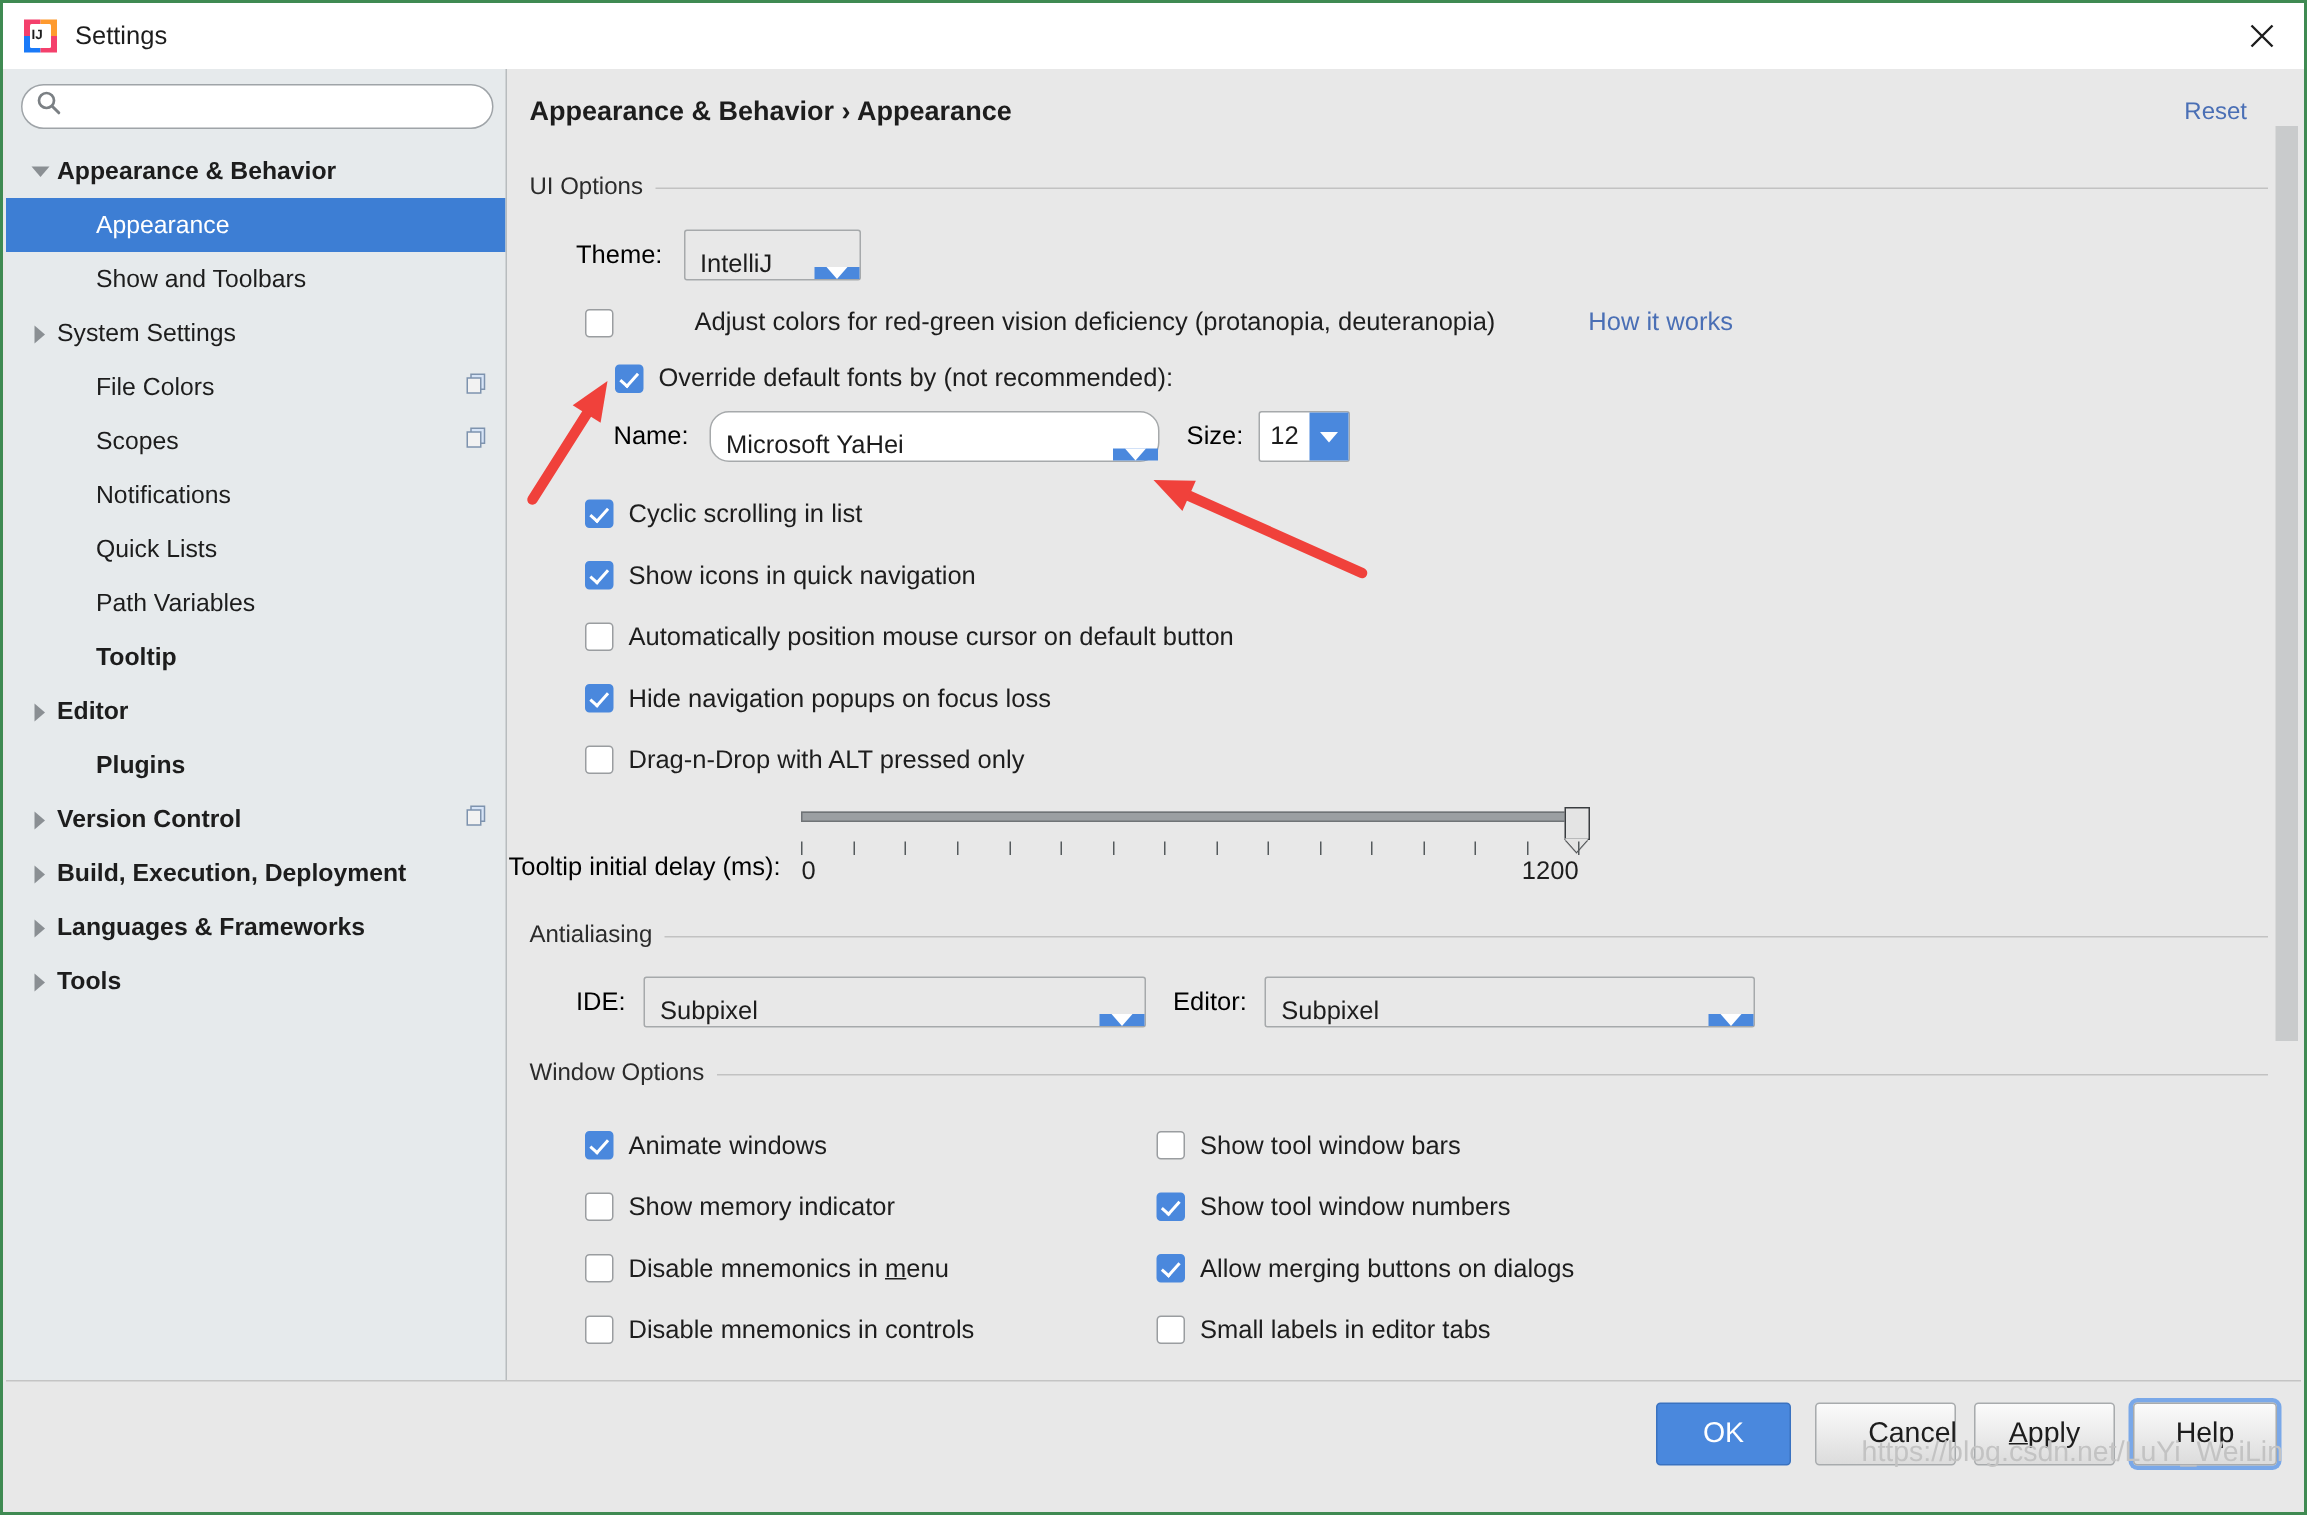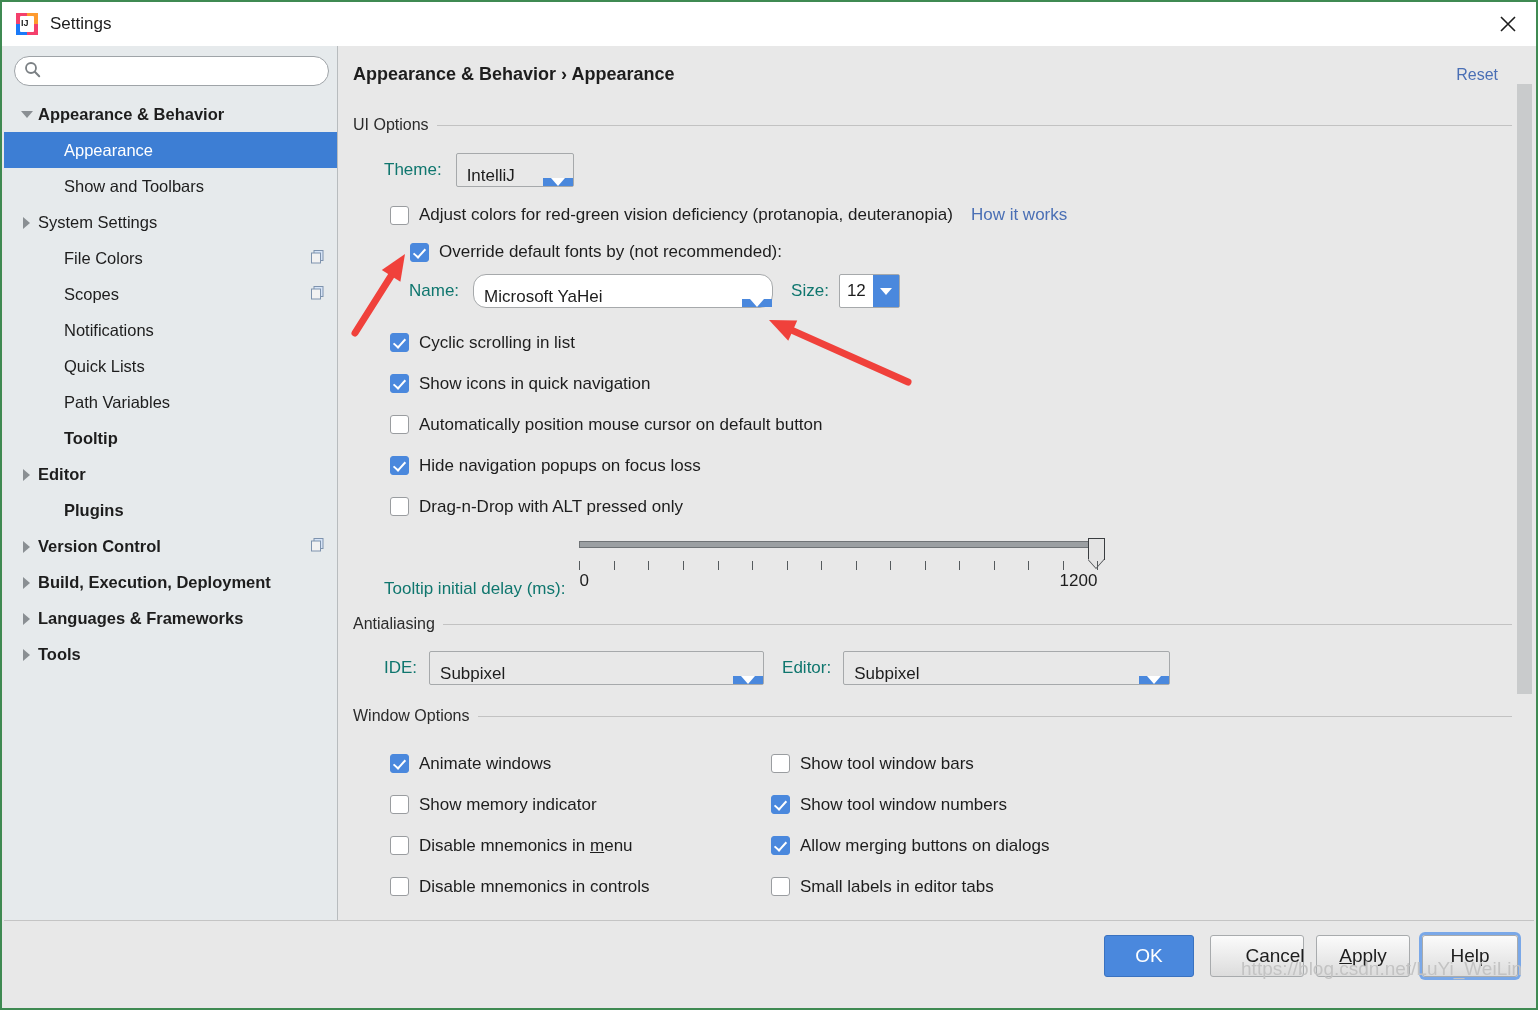--- a/index.html
+++ b/index.html
@@ -188,21 +188,21 @@
   }
   .spin .sarrow {
     width: 26px; background: #4a88dd; flex: none;
     display: flex; align-items: center; justify-content: center;
   }
   .spin .sarrow::after {
     content: ""; border-left: 6px solid transparent; border-right: 6px solid transparent;
     border-top: 7px solid #ffffff;
   }
 
-  .flabel { font-size: 17px; color: #0f766e; white-space: nowrap; }
+  .flabel { font-size: 17px; color: #000000; white-space: nowrap; }
 
   
   .slider-wrap { position: relative; }
   .slider-track {
     position: absolute; left: 0; top: 0; height: 7px; width: 100%;
     background: #9b9fa2; border: 1px solid #6f7376;
   }
   .slider-thumb {
     position: absolute; top: -3px; width: 17px; height: 22px;
     background: #e4e4e4; border: 1.5px solid #3a3d40; cursor: pointer;
@@ -375,21 +375,21 @@
       </div>
 
       <div class="row" style="margin-top:19px; margin-left:45px;">
         <span class="flabel">Theme:</span>
         <span class="combo" style="margin-left:14px; width:118px;">
           <span class="ctext" style="flex:1;">IntelliJ</span>
           <span class="carrow"></span>
         </span>
       </div>
 
-      <div class="row" style="margin-top:18px; margin-left:51px;">
+      <div class="row" style="margin-top:18px; margin-left:51px;gap:44px;">
         <span class="cb off"></span>
         <span class="cblabel">Adjust colors for red-green vision deficiency (protanopia, deuteranopia)</span>
         <span class="cblabel" style="color:#4a6fb5; margin-left:18px; cursor:pointer;">How it works</span>
       </div>
 
       <div class="row" style="margin-top:17px; margin-left:51px;padding-left:20px;">
         <span class="cb on"></span>
         <span class="cblabel">Override default fonts by (not recommended):</span>
       </div>
 
@@ -422,21 +422,21 @@
           <div class="row" style="height: 41px;">
             <span class="cb on"></span>
             <span class="cblabel">Hide navigation popups on focus loss</span>
           </div>
           <div class="row" style="height: 41px;">
             <span class="cb off"></span>
             <span class="cblabel">Drag-n-Drop with ALT pressed only</span>
           </div>
         </div>
 
-      <div class="row" style="margin-left:45px; margin-top:14px; align-items:flex-end;">
+      <div class="row" style="margin-top:14px; align-items:center;">
         <span class="flabel" style="margin-top:16px;">Tooltip initial delay (ms):</span>
         <span class="slider-wrap" id="slider" style="margin-left:14px; width:518px; height:58px;">
           <span class="slider-track"></span>
           <span class="slider-thumb" id="slider-thumb" style="left: calc(100% - 9px);"></span>
           <span class="slider-min" style="left:0;">0</span>
           <span class="slider-max" style="right:0;">1200</span>
         <span class="tick" style="left: 0%;"></span>
             <span class="tick" style="left: 6.66667%;"></span>
             <span class="tick" style="left: 13.3333%;"></span>
             <span class="tick" style="left: 20%;"></span>

